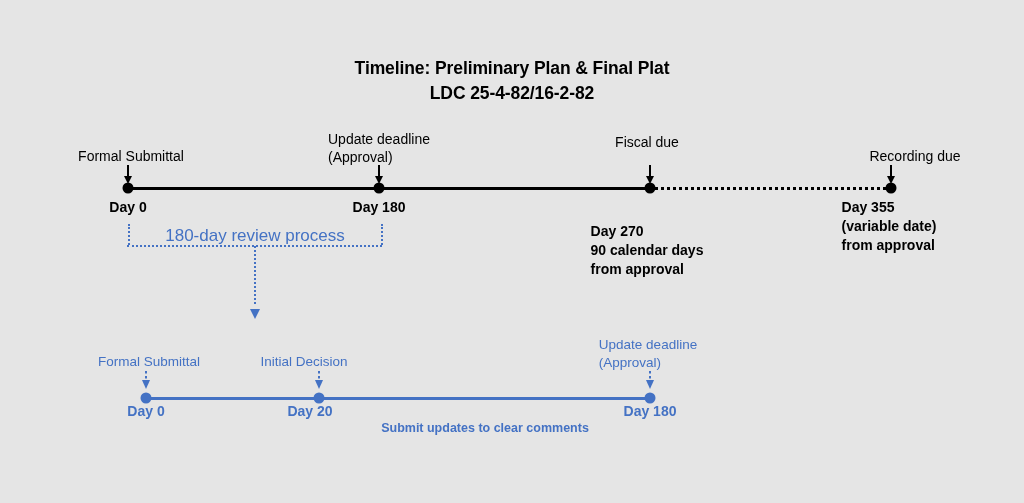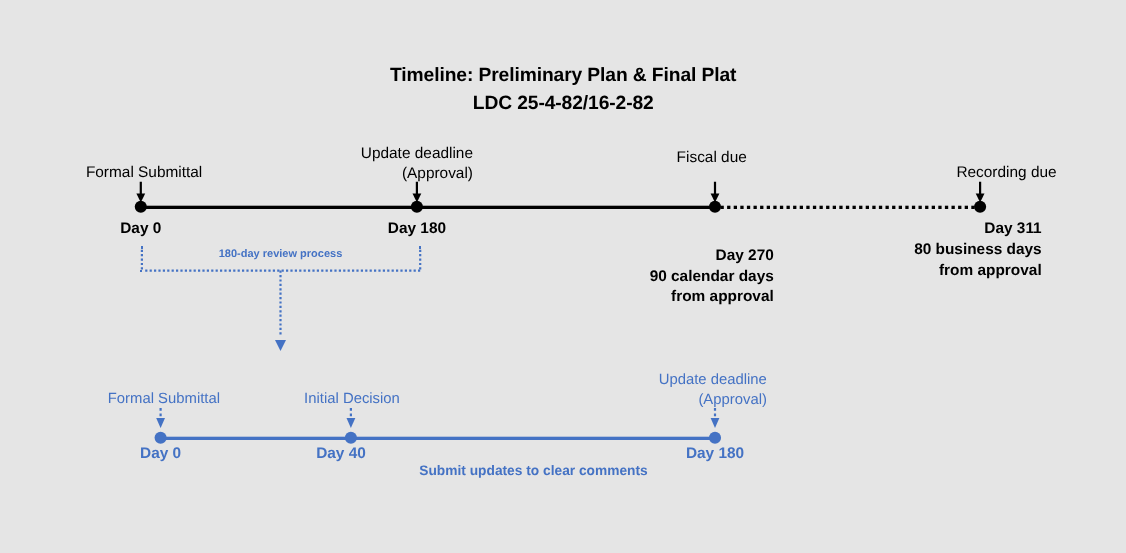--- a/index.html
+++ b/index.html
@@ -27,21 +27,21 @@
   .title-line {
     font-size: 17.5px;
     font-weight: bold;
     color: #000000;
     line-height: 25px;
     letter-spacing: -0.1px;
   }
   .ctr {
     position: absolute;
     transform: translateX(-50%);
-    text-align: right;
+    text-align: left;
     white-space: nowrap;
   }
 
   
   .top-label {
     font-size: 14px;
     font-weight: normal;
     color: #000000;
     line-height: 18px;
   }
@@ -84,22 +84,22 @@
     border-top: 2px dotted #4472c4;
   }
   .bracket-tick {
     position: absolute;
     width: 0;
     border-left: 2px dotted #4472c4;
   }
   .bracket-label {
     position: absolute;
     transform: translateX(-50%);
-    font-size: 10px;
-    font-weight: bold;
+    font-size: 17px;
+    font-weight: normal;
     color: #4472c4;
     white-space: nowrap;
   }
   .drop-line {
     position: absolute;
     width: 0;
     border-left: 2px dotted #4472c4;
     transform: translateX(-50%);
   }
   .drop-arrow {
@@ -198,22 +198,22 @@
 
   <div class="ctr top-label" style="left:889px; top:147px;margin-left:26px;">
     <span>Recording due</span>
   </div>
   <svg class="arrow-black" style="left:891px; top:165px;" width="13" height="20" viewBox="0 0 13 20">
     <line x1="6.5" y1="0" x2="6.5" y2="13" stroke="#000000" stroke-width="2"></line>
     <polygon points="6.5,19 2.5,11 10.5,11" fill="#000000"></polygon>
   </svg>
   <div class="node-black" style="left:891px; top:188px;"></div>
   <div class="ctr top-daylabel" style="left:889px; top:198px;">
-    <div>Day 311</div>
-    <div>80 business days</div>
+    <div>Day 355</div>
+    <div>(variable date)</div>
     <div>from approval</div>
   </div>
 
   <div class="bracket-base" style="left:127px; top:245px; width:255px;"></div>
 
   <div class="bracket-tick" style="left:128px; top:224px; height:21px;"></div>
 
   <div class="bracket-tick" style="left:381px; top:224px; height:21px;"></div>
 
   <div class="bracket-label" style="left:255px; top:226px;">180-day review process</div>
@@ -228,29 +228,29 @@
   <div class="ctr blue-label" style="left:149px; top:353px;">
     <span>Formal Submittal</span>
   </div>
   <svg class="mini-arrow" style="left:146px; top:371px;" width="13" height="19" viewBox="0 0 13 19">
     <line x1="6.5" y1="0" x2="6.5" y2="10" stroke="#4472c4" stroke-width="2" stroke-dasharray="2.5,2.5"></line>
     <polygon points="6.5,18 2.5,9 10.5,9" fill="#4472c4"></polygon>
   </svg>
   <div class="node-blue" style="left:146px; top:398px;"></div>
   <div class="ctr blue-daylabel" style="left:146px; top:402px;">Day 0</div>
 
-  <div class="ctr blue-label" style="left:320px; top:353px;">
+  <div class="ctr blue-label" style="left:304px; top:353px;">
     <span>Initial Decision</span>
   </div>
   <svg class="mini-arrow" style="left:319px; top:371px;" width="13" height="19" viewBox="0 0 13 19">
     <line x1="6.5" y1="0" x2="6.5" y2="10" stroke="#4472c4" stroke-width="2" stroke-dasharray="2.5,2.5"></line>
     <polygon points="6.5,18 2.5,9 10.5,9" fill="#4472c4"></polygon>
   </svg>
   <div class="node-blue" style="left:319px; top:398px;"></div>
-  <div class="ctr blue-daylabel" style="left:310px; top:402px;">Day 40</div>
+  <div class="ctr blue-daylabel" style="left:310px; top:402px;">Day 20</div>
 
   <div class="blue-span-label" style="left:485px; top:381px;">Submit updates to clear comments</div>
 
   <div class="ctr blue-label" style="left:648px; top:336px;">
     <div>Update deadline</div>
     <div>(Approval)</div>
   </div>
   <svg class="mini-arrow" style="left:650px; top:371px;" width="13" height="19" viewBox="0 0 13 19">
     <line x1="6.5" y1="0" x2="6.5" y2="10" stroke="#4472c4" stroke-width="2" stroke-dasharray="2.5,2.5"></line>
     <polygon points="6.5,18 2.5,9 10.5,9" fill="#4472c4"></polygon>

